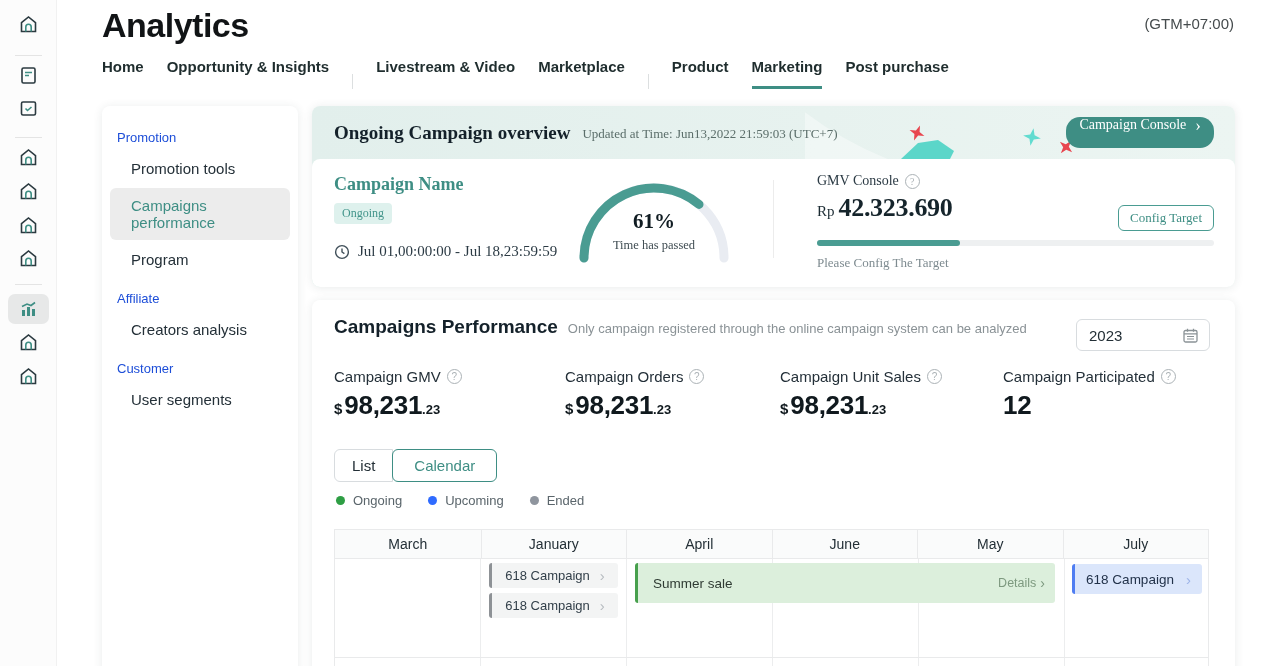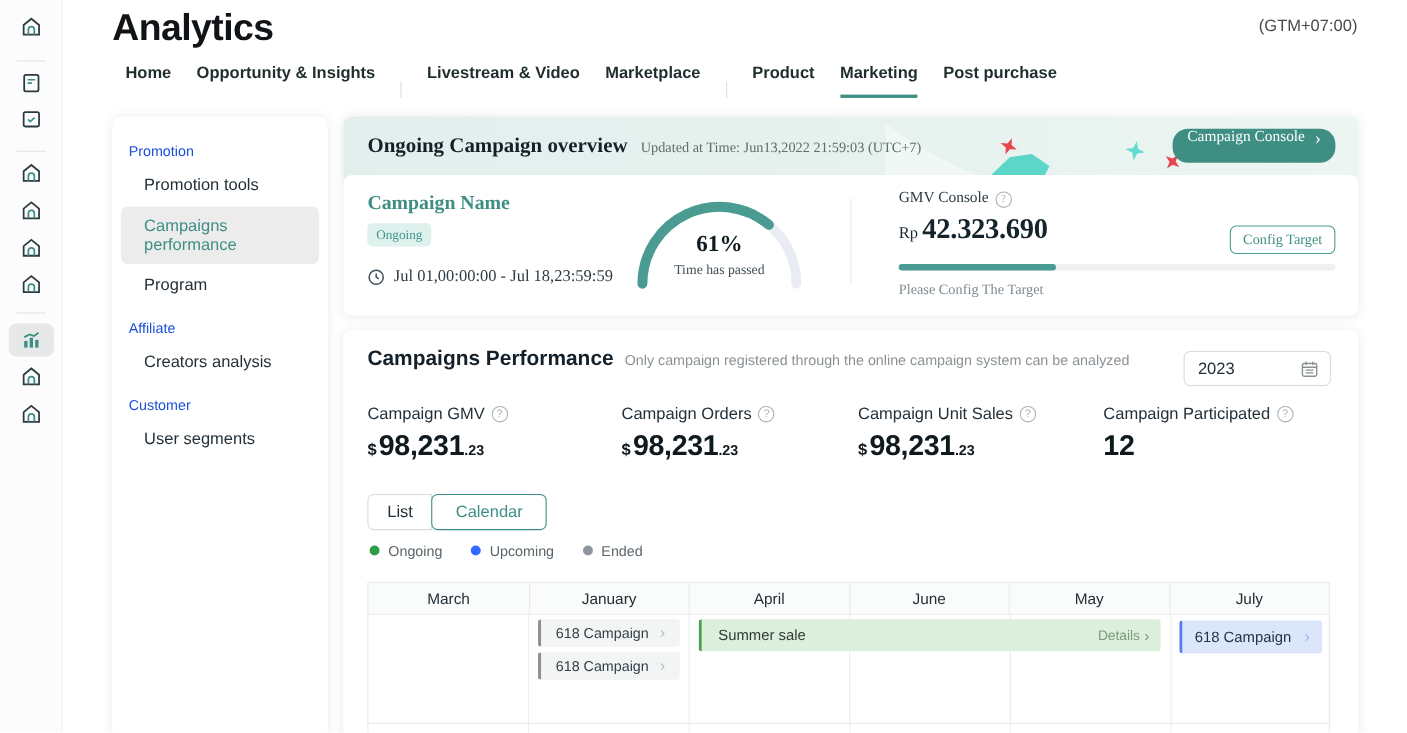--- a/index.html
+++ b/index.html
@@ -12,21 +12,21 @@
   .rail-icon { position:absolute; left:18px; width:21px; height:21px; cursor:pointer; }
   .rail-divider { position:absolute; left:15px; width:27px; height:1px; background:#e4e4e4; }
   .rail-active-pill { position:absolute; left:8px; top:294px; width:41px; height:30px;
     background:#e7e8e8; border-radius:7px; }
 
   
   .page-title { position:absolute; left:102px; top:6px; font-size:34px; font-weight:700;
     color:#111416; letter-spacing:-0.5px; }
   .timezone { position:absolute; right:45px; top:15px; font-size:15px; color:#454b4d; }
 
-  .nav { position:absolute; left:114px; top:58px; display:flex; align-items:flex-end; }
+  .nav { position:absolute; left:102px; top:58px; display:flex; align-items:flex-end; }
   .nav-tab { font-size:15px; font-weight:600; color:#1f2d2e; padding-bottom:11px;
     margin-right:23px; cursor:pointer; border-bottom:3px solid transparent; }
   .nav-tab.active { color:#1f2d2e; border-bottom-color:#3e8e84; }
   .nav-sep { width:1px; height:15px; background:#dcdfe0; margin:2px 23px 0 0; }
 
   .card { background:#fff; border-radius:8px; box-shadow:0 1px 10px rgba(40,62,58,0.10); }
 
   
   .menu { position:absolute; left:102px; top:106px; width:196px; height:572px; padding-top:10px; }
   .menu-group-label { margin:14px 0 6px 15px; font-size:13px; color:#1d4ed8; }
@@ -384,21 +384,21 @@
       <div class="row-sep"></div>
 
       <div class="event-bar bar-ended" style="left:154px; top:4px; width:129px; height:25px">
         <span>618 Campaign</span>
         <span class="chev">›</span>
       </div>
       <div class="event-bar bar-ended" style="left:154px; top:34px; width:129px; height:25px">
         <span>618 Campaign</span>
         <span class="chev">›</span>
       </div>
-      <div class="event-bar bar-ongoing" style="left:300px; top:4px; width:420px; height:29px">
+      <div class="event-bar bar-ongoing" style="left:300px; top:4px; width:420px; height:40px">
         <span class="bar-label">Summer sale</span>
         <span class="details-link">
           <span>Details</span>
           <span class="chev">›</span>
         </span>
       </div>
       <div class="event-bar bar-upcoming" style="left:737px; top:5px; width:130px; height:30px">
         <span>618 Campaign</span>
         <span class="chev">›</span>
       </div>

